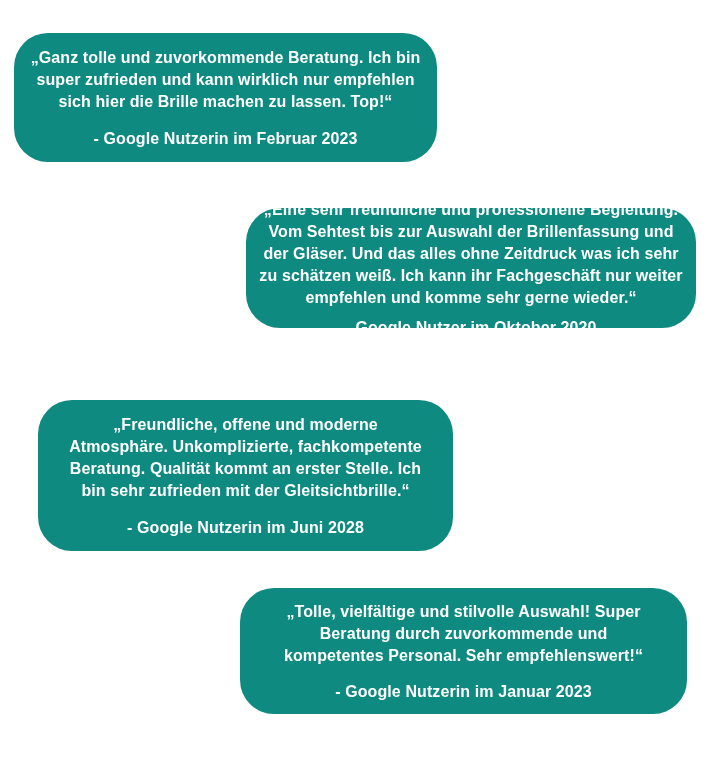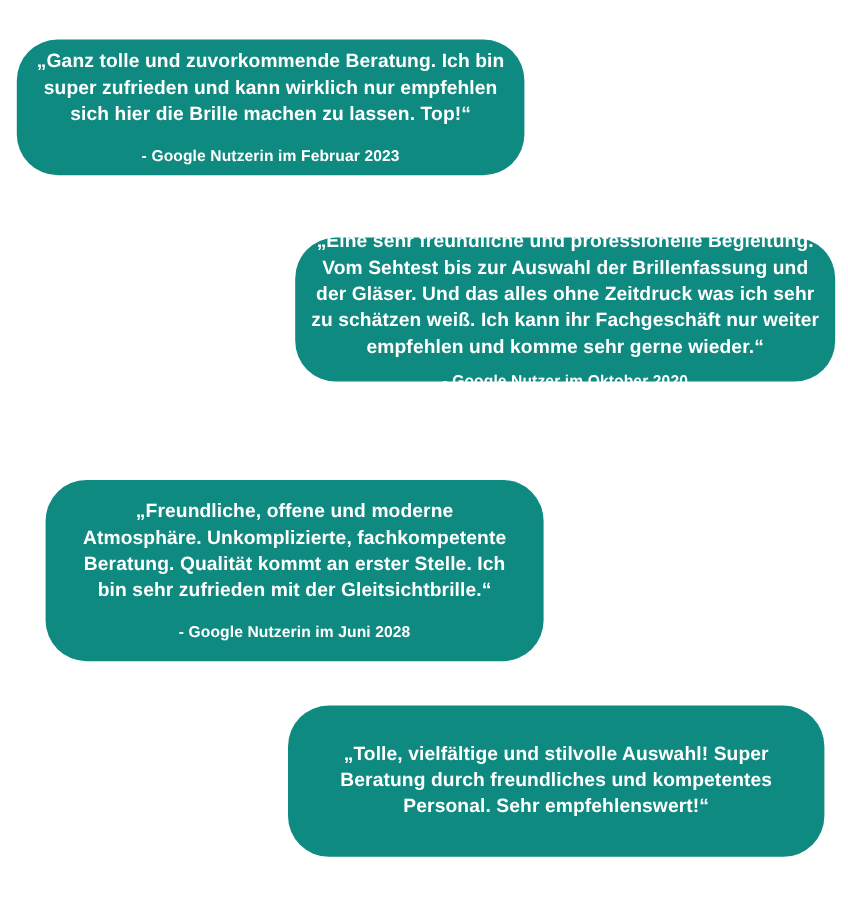--- a/index.html
+++ b/index.html
@@ -27,27 +27,27 @@
     text-align: center;
     font-weight: bold;
     box-sizing: border-box;
   }
   .quote {
     font-size: 16px;
     line-height: 1.38;
     letter-spacing: 0.1px;
   }
   .attribution {
-    font-size: 13px;
+    font-size: 16px;
     line-height: 1.2;
     margin-top: 15px;
     letter-spacing: 0.1px;
   }
-  .card-1 { left: 14px;  top: 33px;  width: 423px; height: 113px; padding: 10px 4px; }
-  .card-2 { left: 246px; top: 198px; width: 450px; height: 120px; padding: 10px 12px; }
+  .card-1 { left: 14px;  top: 33px;  width: 423px; height: 129px; padding: 10px 4px; }
+  .card-2 { left: 246px; top: 208px; width: 450px; height: 120px; padding: 10px 12px; }
   .card-2 .attribution { margin-top: 9px; }
   .card-3 { left: 38px;  top: 400px; width: 415px; height: 151px; padding: 10px 26px; text-align: center; }
   .card-4 { left: 240px; top: 588px; width: 447px; height: 126px; padding: 10px 28px; }
 </style>
 </head>
 <body style="background: rgb(255, 255, 255);">
 
 <div class="canvas">
 
   <div class="card card-1">
@@ -59,16 +59,17 @@
     <div class="quote">„Eine sehr freundliche und professionelle Begleitung. Vom Sehtest bis zur Auswahl der Brillenfassung und der Gläser. Und das alles ohne Zeitdruck was ich sehr zu schätzen weiß. Ich kann ihr Fachgeschäft nur weiter empfehlen und komme sehr gerne wieder.“</div>
     <div class="attribution">- Google Nutzer im Oktober 2020</div>
   </div>
 
   <div class="card card-3">
     <div class="quote">„Freundliche, offene und moderne Atmosphäre. Unkomplizierte, fachkompetente Beratung. Qualität kommt an erster Stelle. Ich bin sehr zufrieden mit der Gleitsichtbrille.“</div>
     <div class="attribution">- Google Nutzerin im Juni 2028</div>
   </div>
 
   <div class="card card-4">
-    <div class="quote">„Tolle, vielfältige und stilvolle Auswahl! Super Beratung durch freundliches und kompetentes Personal. Sehr empfehlenswert!“</div>
+    <div class="quote">„Tolle, vielfältige und stilvolle Auswahl! Super Beratung durch zuvorkommende und kompetentes Personal. Sehr empfehlenswert!“</div>
+    <div class="attribution">- Google Nutzerin im Januar 2023</div>
   </div>
 
 </div>
 
 </body></html>

